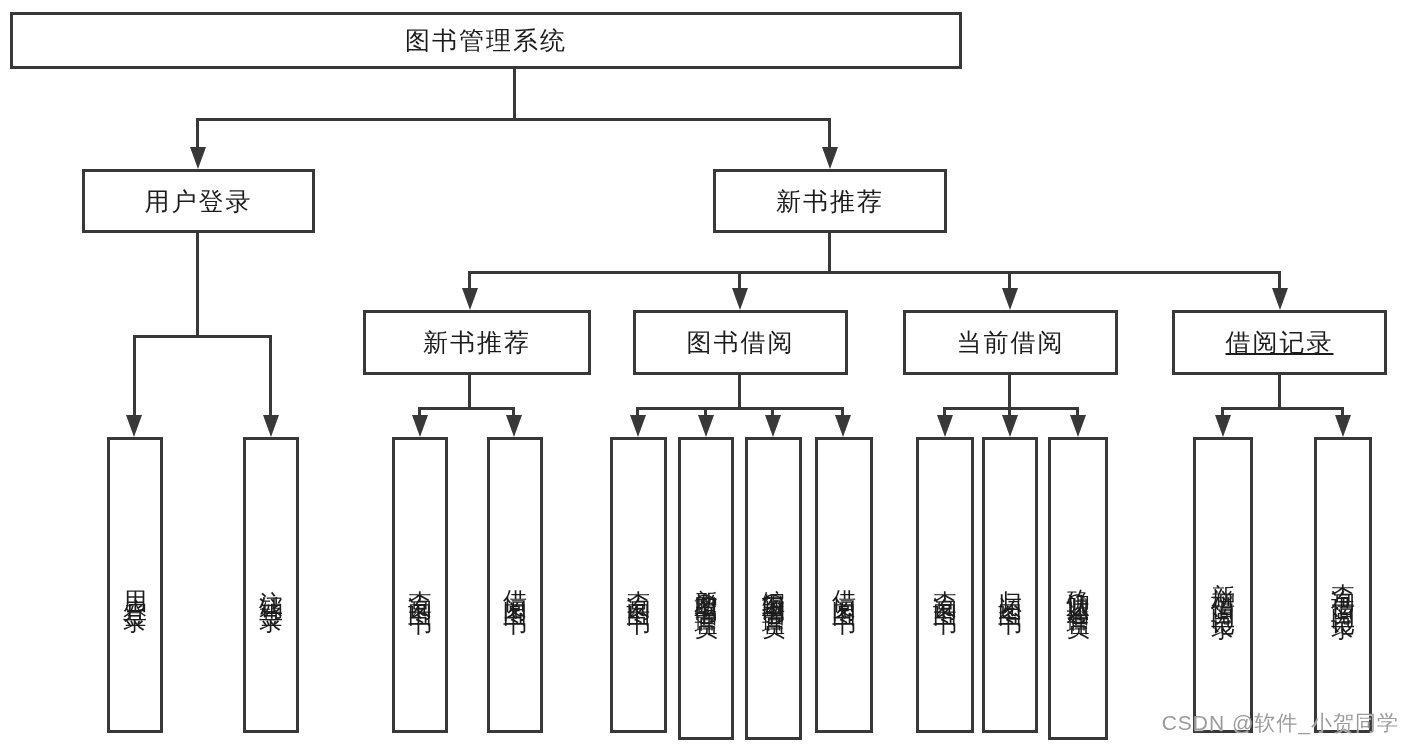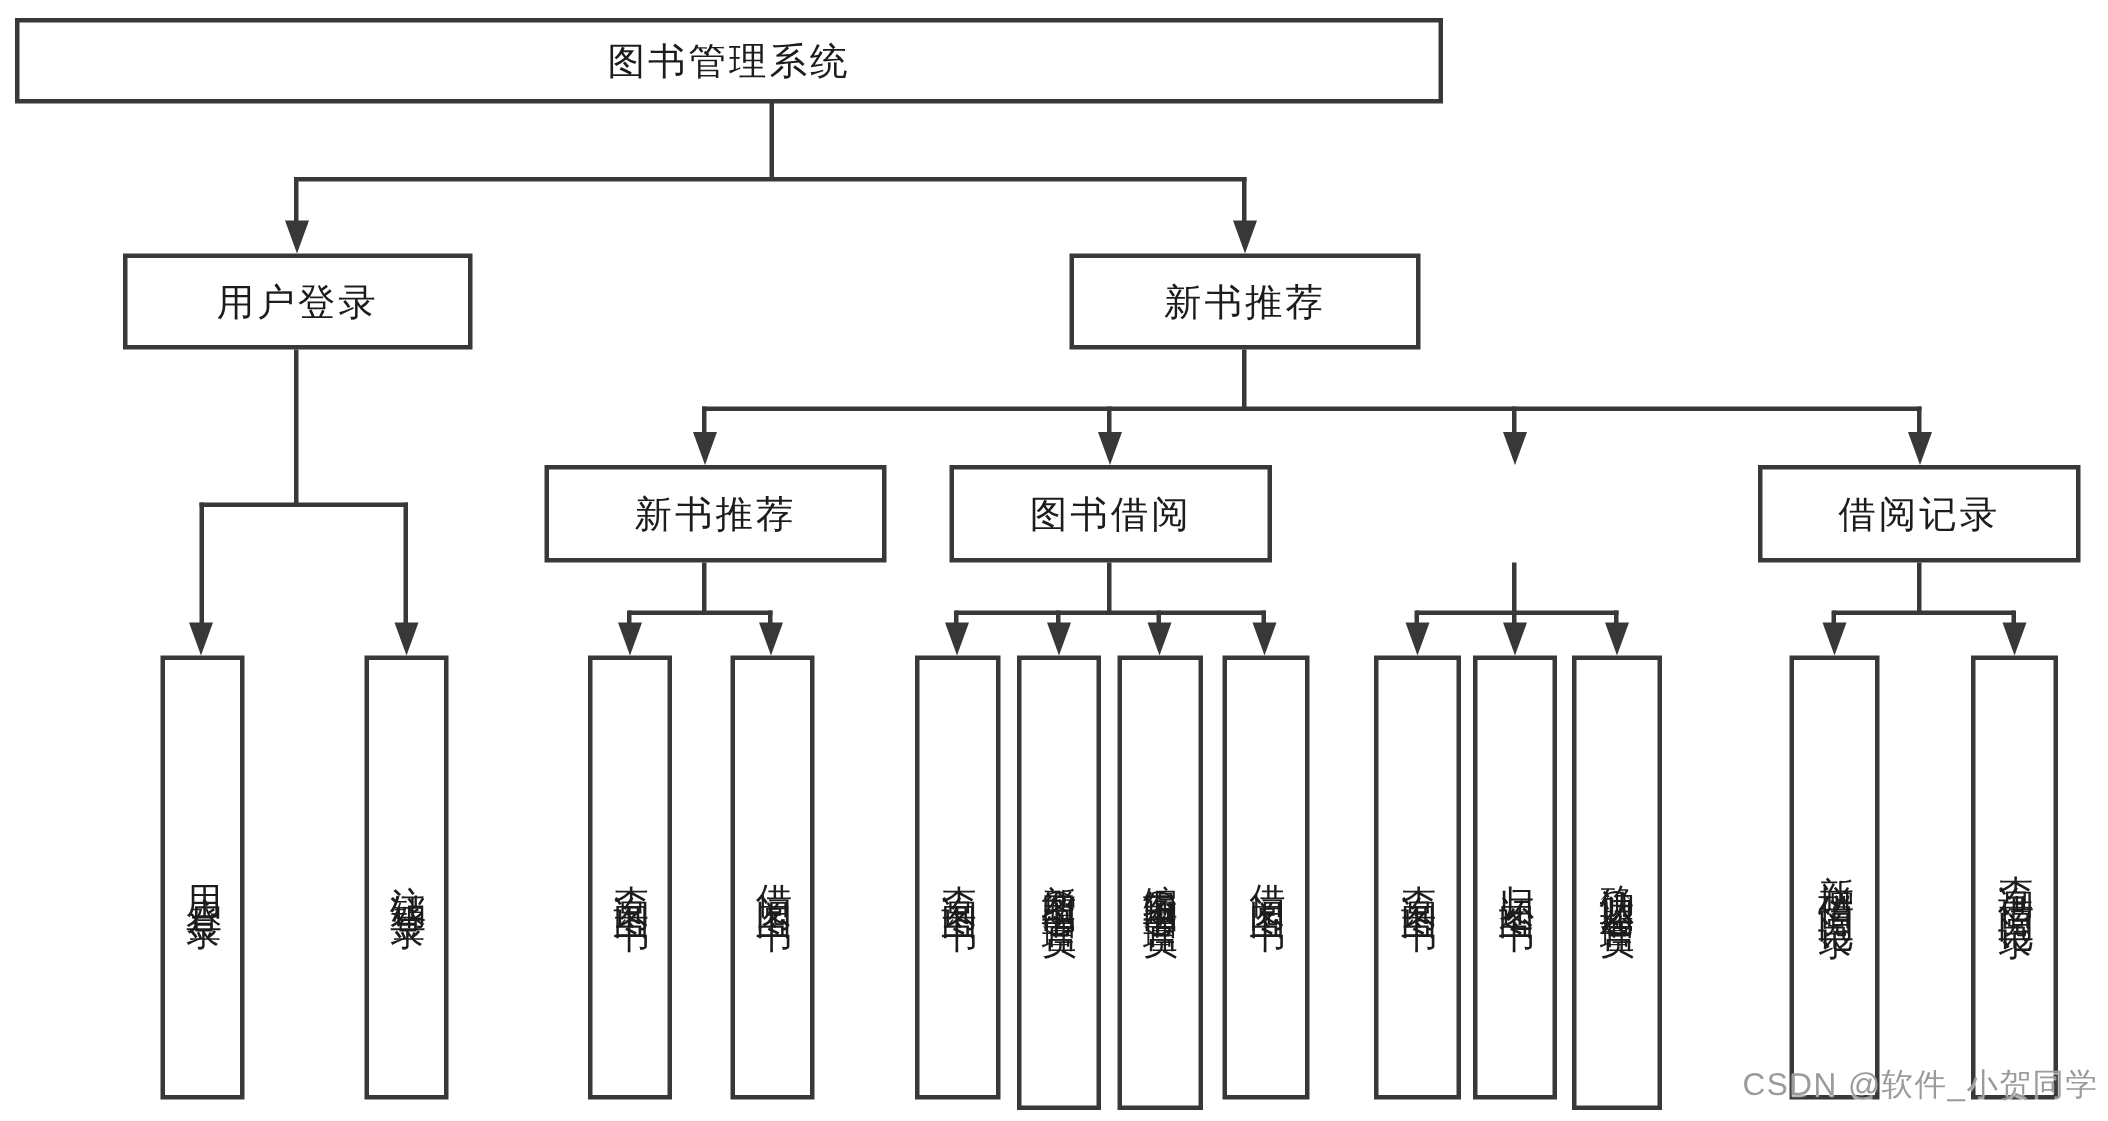--- a/index.html
+++ b/index.html
@@ -59,22 +59,25 @@
   </div>
 
   <div class="box hbox" style="left:363px;top:310px;width:228px;height:65px;">
     <span>新书推荐</span>
   </div>
 
   <div class="box hbox" style="left:633px;top:310px;width:215px;height:65px;">
     <span>图书借阅</span>
   </div>
 
+  <div class="box hbox" style="left:903px;top:310px;width:215px;height:65px;">
+    <span>当前借阅</span>
+  </div>
 
-  <div class="box hbox" style="left:1172px;top:310px;width:215px;height:65px;">
+  <div class="box hbox" style="left:1172px;top:310px;width:215px;height:65px;text-decoration:underline;">
     <span>借阅记录</span>
   </div>
 
   <div class="box vbox" style="left:107px;top:437px;width:56px;height:296px;">
     <span>用户登录</span>
   </div>
   <div class="box vbox" style="left:243px;top:437px;width:56px;height:296px;">
     <span>注销登录</span>
   </div>
 

